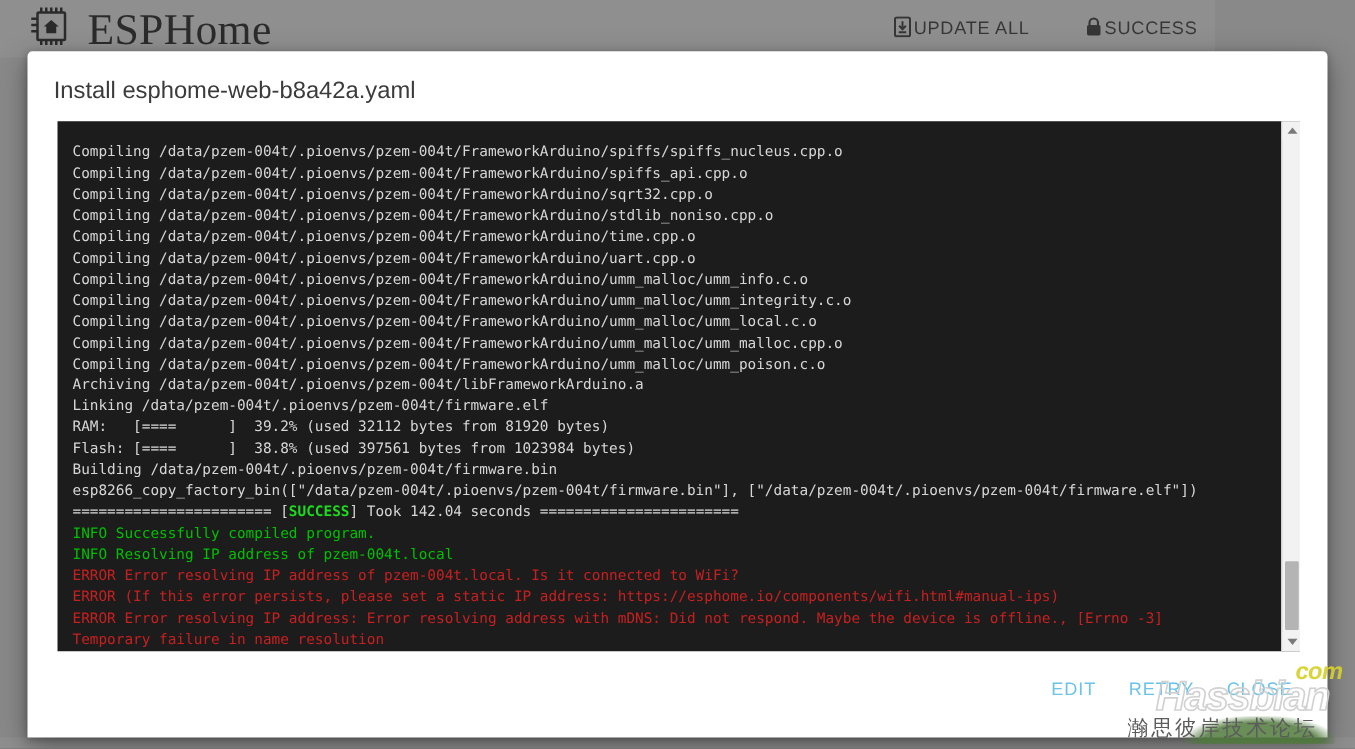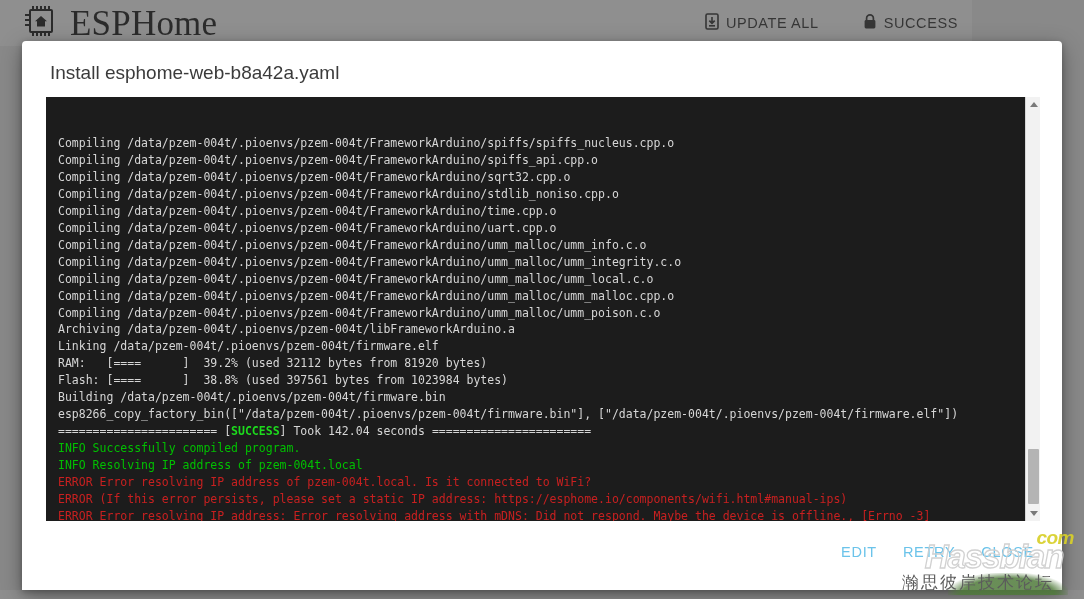--- a/index.html
+++ b/index.html
@@ -19,21 +19,21 @@
     padding: 0 14px 0 18px;
   }
   #brand { display: flex; align-items: center; gap: 10px; }
   .brand-title {
     font-family: "Liberation Serif", serif;
     font-size: 35px; font-weight: 400; color: #0b0b0b;
     letter-spacing: .2px; line-height: 1;
   }
   .header-spacer { flex: 1; }
   .header-action {
-    display: flex; align-items: center; gap: 7px;
+    display: flex; align-items: center; gap: 2px;
     color: #1a1a1a; font-size: 14.5px; letter-spacing: .6px;
     margin-left: 44px; cursor: pointer; white-space: nowrap;
   }
 
   
   #scrim {
     position: absolute; inset: 0;
     background: rgba(120,120,120,0.30);
   }
 
@@ -42,43 +42,42 @@
     position: absolute; left: 22px; top: 41px;
     width: 1040px; height: 549px;
     background: #ffffff;
     border-radius: 4px 4px 0 0;
     box-shadow: 0 7px 22px rgba(0,0,0,.35), 0 2px 6px rgba(0,0,0,.25);
     display: flex; flex-direction: column;
     overflow: hidden;
   }
   #dialog-title {
     font-size: 19px; color: #3b3b3b;
-    padding: 21px 24px 13px 28px;
+    padding: 21px 24px 13px 21px;
     font-weight: 400;
   }
 
   
   #console-wrap {
     margin: 0 22px 0 24px;
     flex: 0 0 auto;
     height: 424px;
     background: #1c1c1c;
     position: relative;
     display: flex;
     overflow: hidden;
   }
   #console {
     flex: 1 1 auto;
-    padding: 6px 0 6px 12px;
+    padding: 16px 0 6px 12px;
     overflow: hidden;
     font-family: "DejaVu Sans Mono", "Liberation Mono", monospace;
     font-size: 11.5px;
     line-height: 16.95px;
     white-space: pre;
-    margin-top: 32px;
   }
   .ln { color: #d6d6d6; }
   .ln.info  { color: #00c000; }
   .ln.err   { color: #c82020; }
   .tok-success { color: #1ddb1d; font-weight: bold; }
   .tok-brk { color: #d6d6d6; }
 
   
   #scrollbar {
     flex: 0 0 15px; width: 15px;

